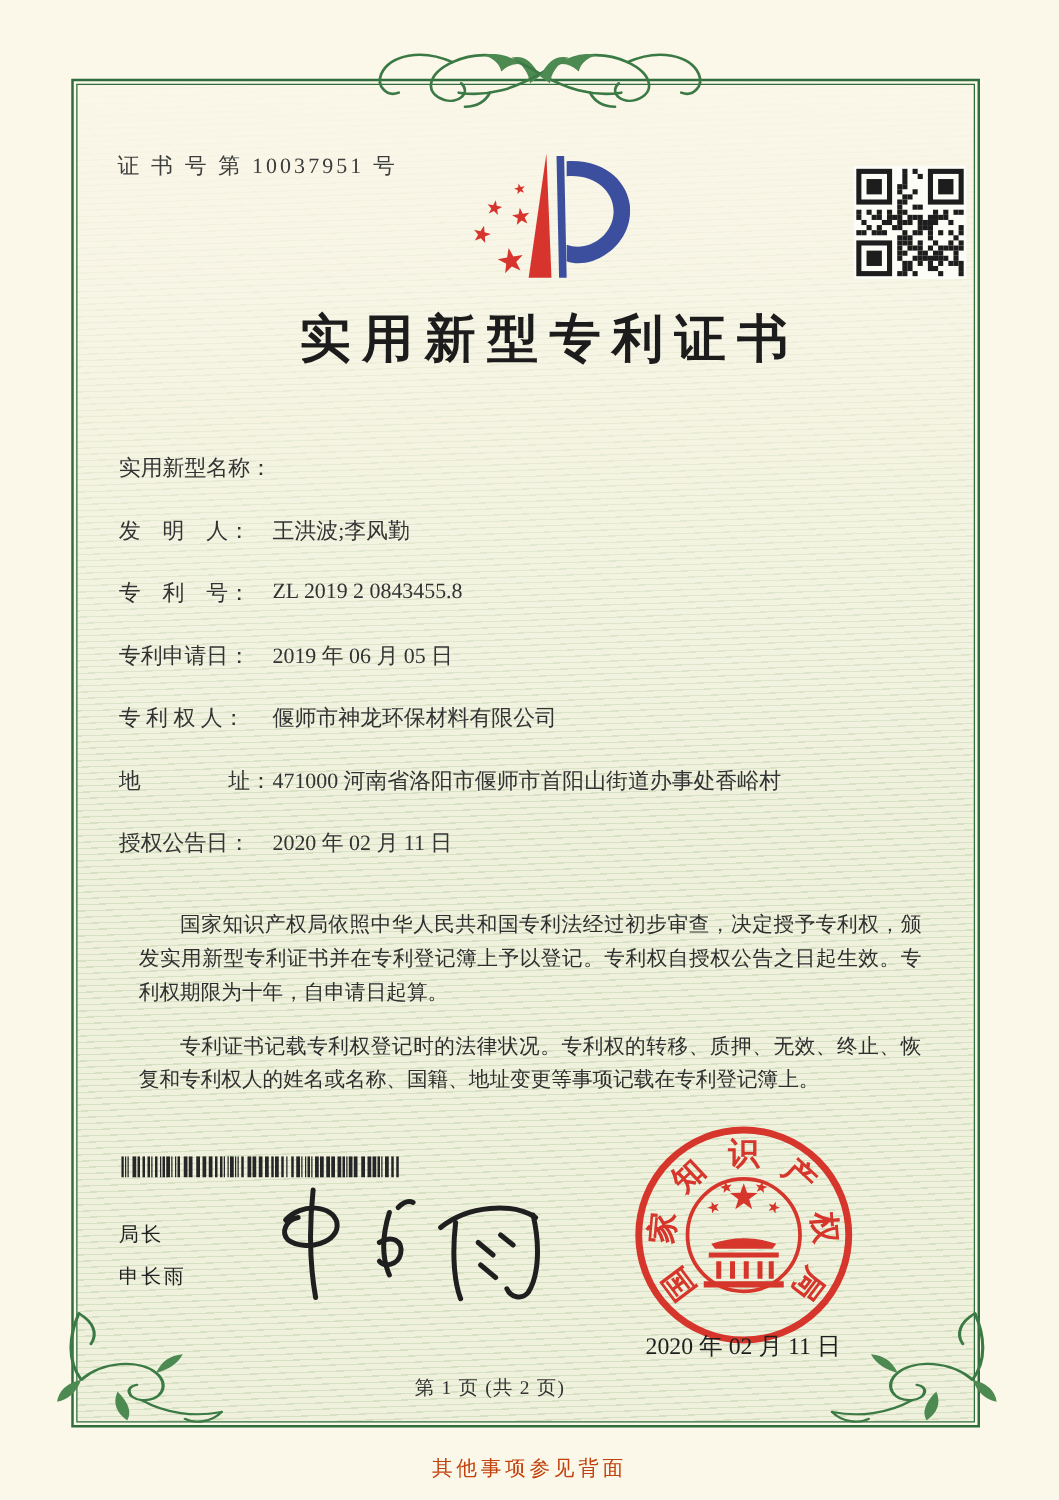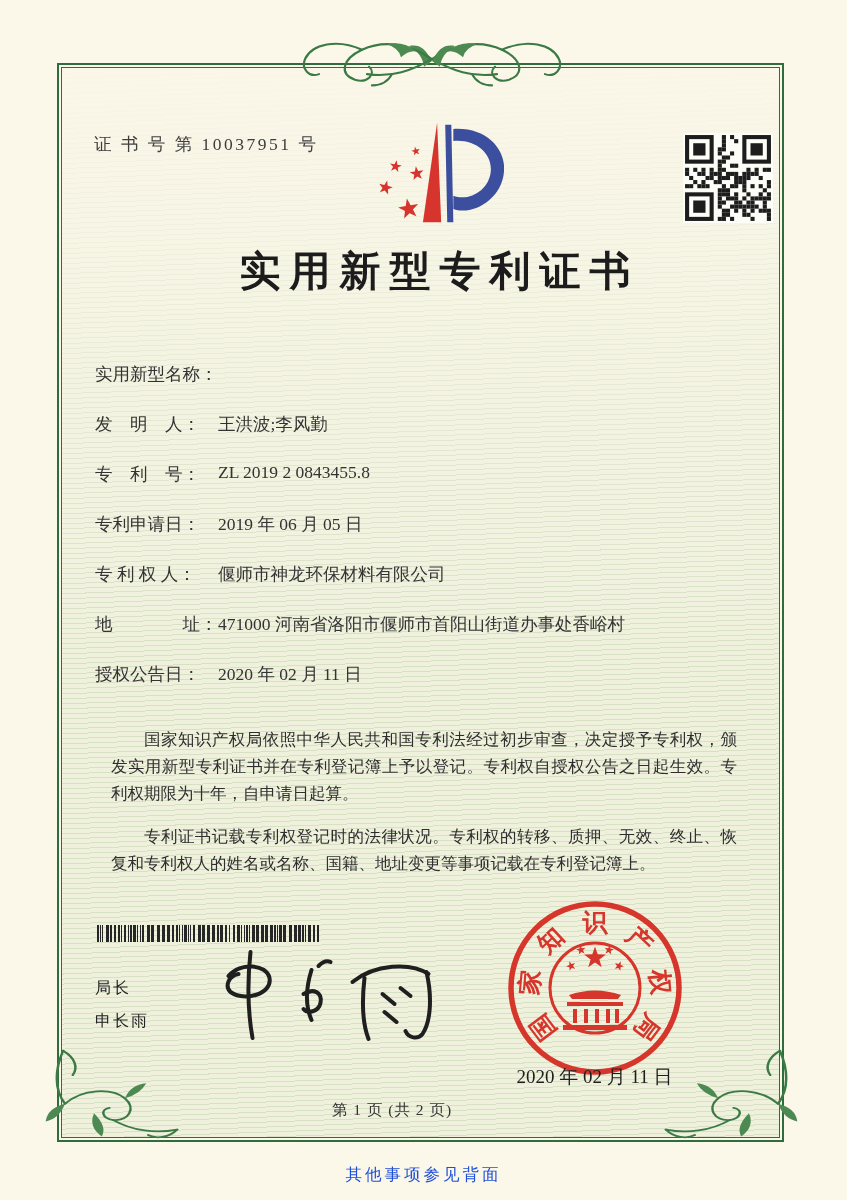--- a/index.html
+++ b/index.html
@@ -13,21 +13,21 @@
     position:absolute;left:57px;top:63px;width:727px;height:1079px;
     border:2.5px solid #2f6e3c;box-sizing:border-box;
   }
   .frame-inner{
     position:absolute;inset:2px;border:1px solid #2f6e3c;
     background:
       linear-gradient(180deg, rgba(251,247,233,.95) 0%, rgba(251,247,233,.45) 28%, rgba(245,244,224,0) 55%),
       repeating-linear-gradient(178deg, rgba(118,158,92,.20) 0 1px, rgba(255,255,255,0) 1px 5px),
       #eff1dd;
   }
-  .cert-no{position:absolute;left:94px;top:120px;font-size:17.5px;letter-spacing:2.5px;color:#3d3d3d;margin-top:12px;}
+  .cert-no{position:absolute;left:94px;top:120px;font-size:17.5px;letter-spacing:2.5px;color:#3d3d3d;}
   .logo{position:absolute;left:352px;top:110px;width:152px;height:128px;}
   .qr{position:absolute;left:683px;top:133px;width:90px;height:90px;background:#fdfdf8;}
   .title{
     position:absolute;left:16px;top:244px;width:847px;text-align:center;
     font-size:41px;font-weight:700;letter-spacing:9px;color:#1c1c1c;
   }
   .fields{position:absolute;left:95px;top:362px;width:662px;font-size:17.5px;color:#333;}
   .field-row{position:relative;display:flex;height:21px;margin-bottom:29px;}
   .field-label{white-space:pre;min-width:123px;}
   .field-value{white-space:pre;}
@@ -37,21 +37,21 @@
     font-size:16.5px;line-height:27px;text-align:justify;color:#2e2e2e;
   }
   .paras p{margin:16px;text-indent:2em;}
   .barcode{position:absolute;left:97px;top:925px;width:224px;height:17px;}
   .officer{position:absolute;left:95px;top:978px;font-size:16px;letter-spacing:2px;color:#222;}
   .officer div{margin-bottom:12px;}
   .signature{position:absolute;left:212px;top:946px;width:235px;height:100px;}
   .seal{position:absolute;left:505px;top:898px;width:180px;height:180px;opacity:.93;}
   .seal-date{position:absolute;left:512px;top:1064px;width:165px;text-align:center;font-size:19px;color:#1e1e1e;}
   .page-info{position:absolute;left:0;top:1100px;width:784px;text-align:center;font-size:15.5px;letter-spacing:1px;color:#333;font-family:Liberation Serif, serif;}
-  .back-note{position:absolute;left:0;top:1164px;width:847px;text-align:center;font-size:16.5px;letter-spacing:3px;color:#1d4ed8;}
+  .back-note{position:absolute;left:0;top:1164px;width:847px;text-align:center;font-size:16.5px;letter-spacing:3px;color:#c2410c;}
   .orn-top{position:absolute;left:297px;top:31px;width:270px;height:60px;}
   .orn-bl{position:absolute;left:36px;top:1048px;width:145px;height:102px;}
   .orn-br{position:absolute;left:662px;top:1048px;width:145px;height:102px;transform:scaleX(-1);}
 </style>
 </head>
 <body>
 
 <div class="page">
 
   <div class="frame">

